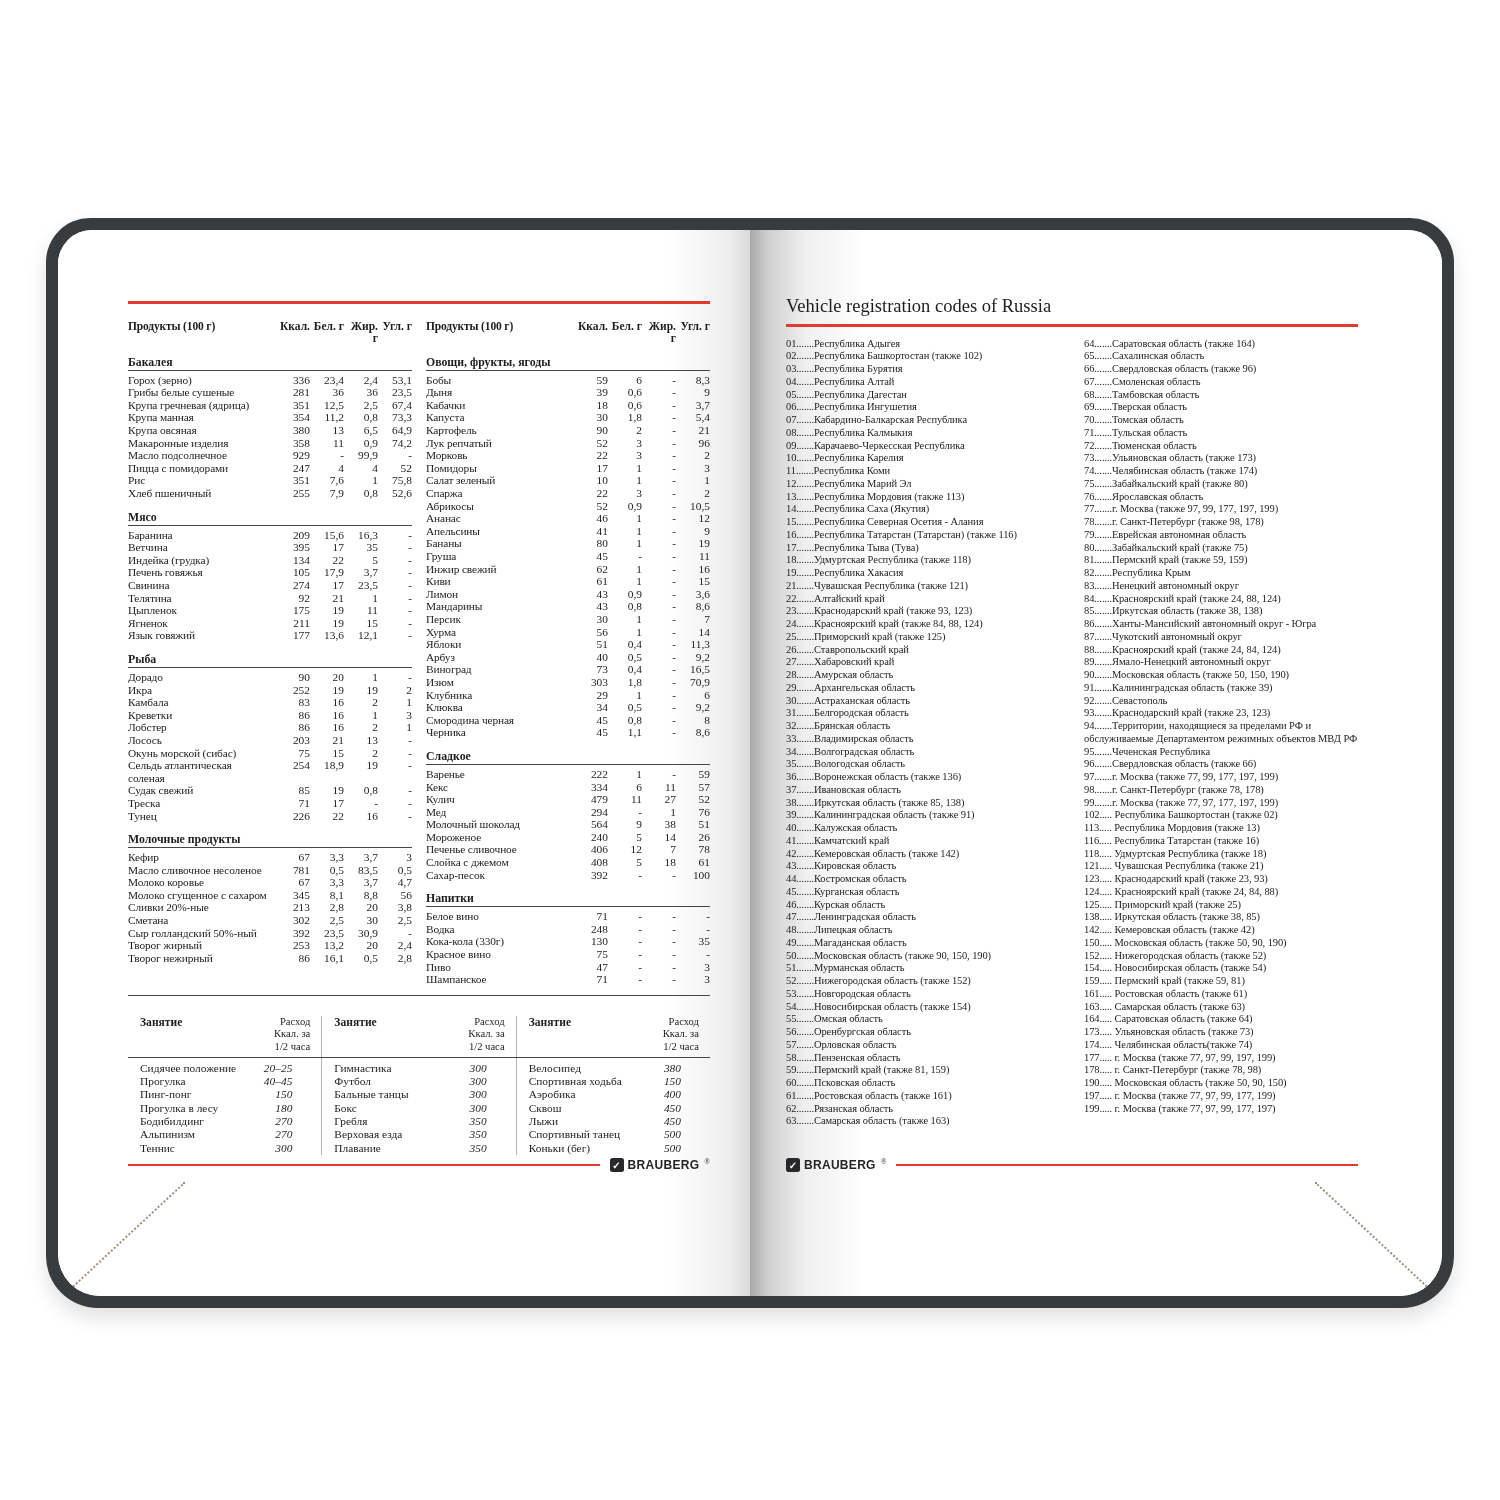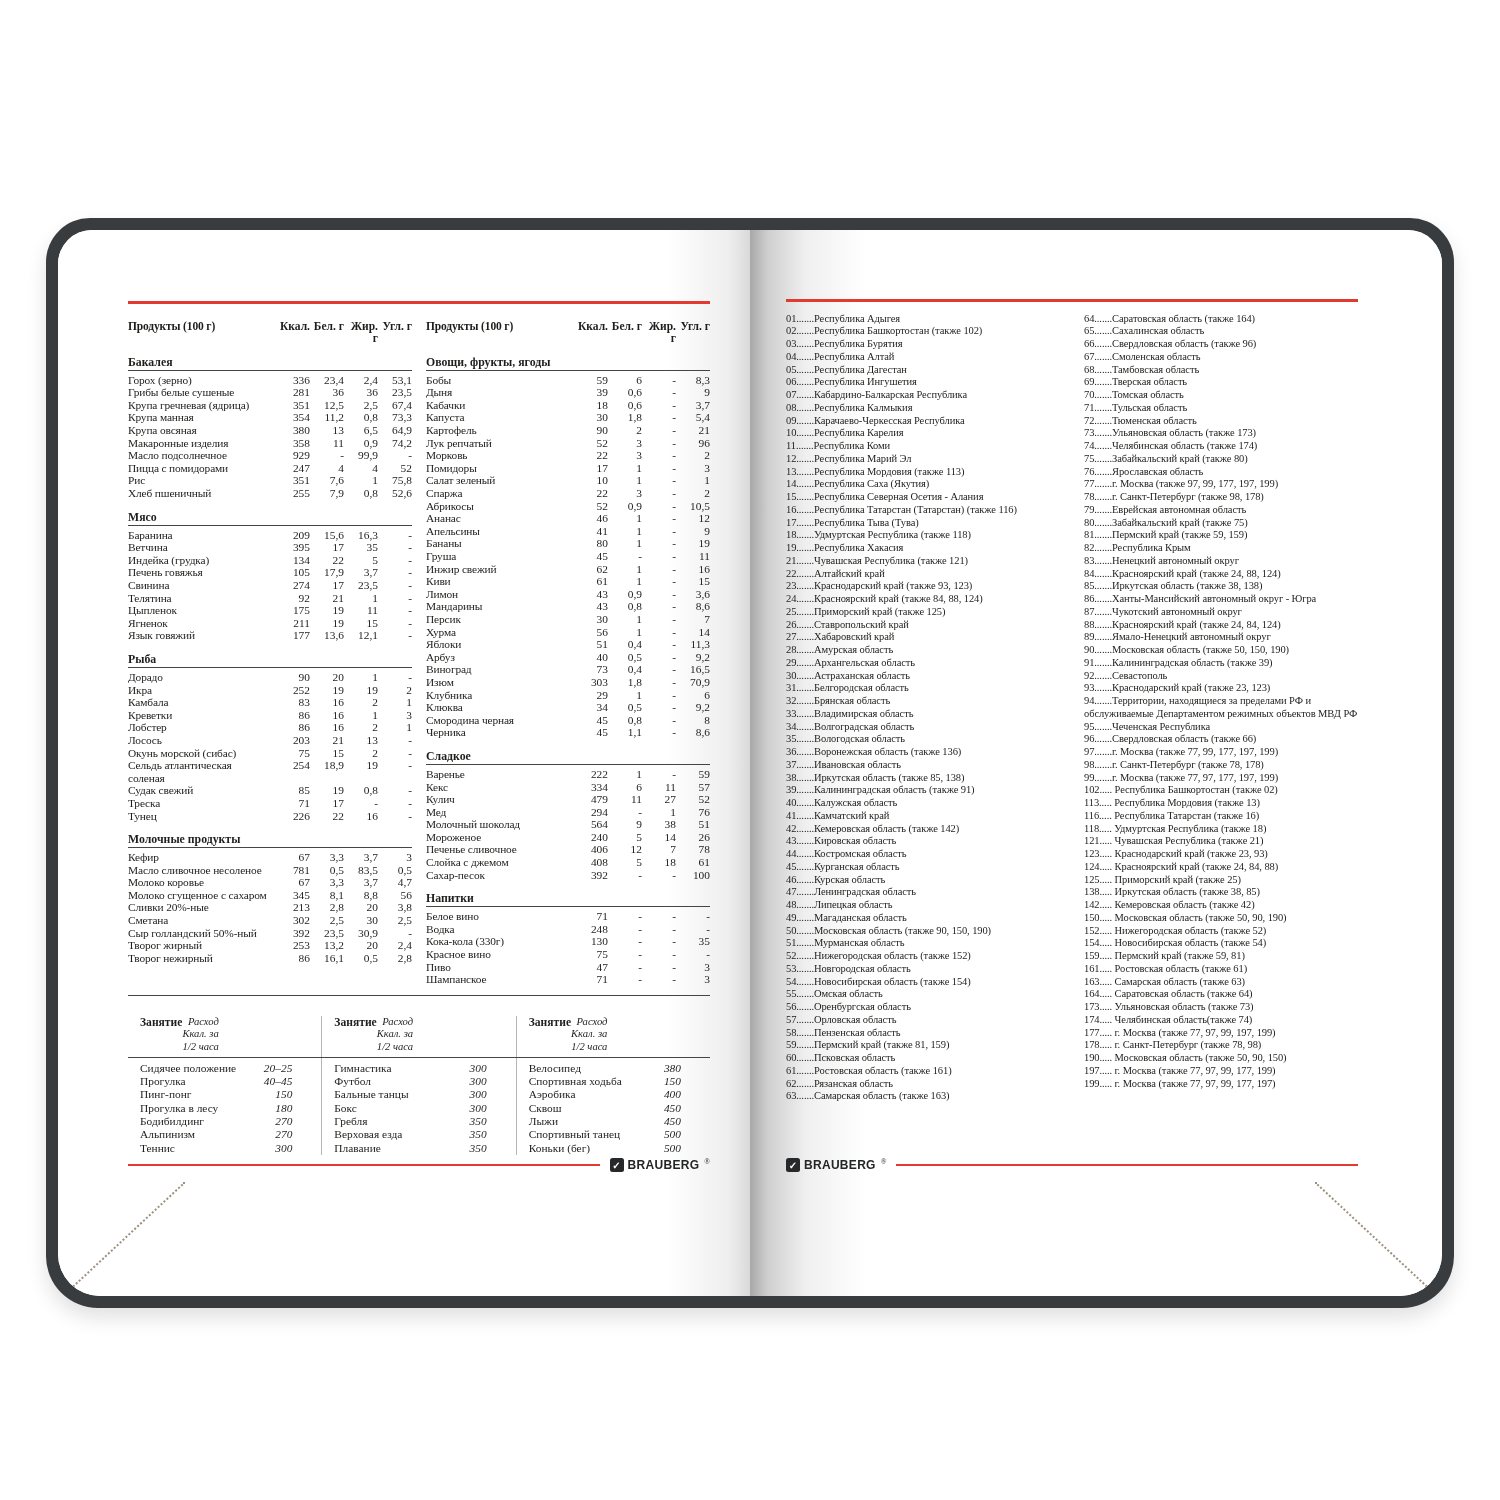--- a/index.html
+++ b/index.html
@@ -33,23 +33,23 @@
   .section-title{font-weight:bold;font-size:11.8px;line-height:13px;
                  border-bottom:1.5px solid #454545;padding-bottom:1px;margin-bottom:3px;}
   .rule-full{border-top:1.5px solid #454545;margin-top:9px;}
   .footnotes{margin-top:5px;}
   .footnote{font-style:italic;font-size:10.6px;line-height:12.4px;}
   .activity-table{display:flex;position:relative;margin-top:20px;}
   .activity-rule{position:absolute;left:0;right:0;top:41px;border-top:1.5px solid #454545;}
   .activity-group{flex:1;padding:0 11px 0 12px;min-width:0;}
   .activity-group:first-child{padding-left:0;}
   .activity-group + .activity-group{border-left:1px solid #b5b5b5;}
-  .a-head{display:flex;height:41px;}
+  .a-head{display:flex;justify-content:space-between;height:41px;}
   .a-head-left{font-weight:bold;font-size:11.6px;}
-  .a-head-right{text-align:right;font-size:10.6px;line-height:12.6px;font-style:italic;}
+  .a-head-right{text-align:right;font-size:10.6px;line-height:12.6px;}
   .a-rows{margin-top:5px;}
   .a-row{display:flex;font-size:11.4px;line-height:13.3px;}
   .a-name{flex:1;white-space:nowrap;min-width:0;}
   .a-val{width:66px;text-align:right;padding-right:18px;box-sizing:border-box;flex-shrink:0;font-style:italic;}
   .page-footer{position:absolute;bottom:124px;display:flex;align-items:center;gap:10px;}
   .pf-left{left:70px;width:582px;}
   .pf-right{left:36px;width:572px;}
   .footer-line{flex:1;height:2.5px;background:#e23a30;}
   .brand{display:flex;align-items:center;gap:4px;flex-shrink:0;}
   .brand-mark{width:14px;height:14px;background:#26282a;border-radius:2.5px;color:#fff;
@@ -833,20 +833,21 @@
         <div class="brand">
           <span class="brand-mark">✓</span>
           <span class="brand-name">BRAUBERG</span>
           <span class="brand-reg">®</span>
         </div>
       </div>
     </div>
 
     <div class="page page--right">
       <div class="rp-content">
+        <div class="rp-title-en">Vehicle registration codes of Russia</div>
         <div class="red-rule"></div>
         <div class="codes">
           <div class="codes-col">
               <div class="code-item">01.......Республика Адыгея</div>
               <div class="code-item">02.......Республика Башкортостан (также 102)</div>
               <div class="code-item">03.......Республика Бурятия</div>
               <div class="code-item">04.......Республика Алтай</div>
               <div class="code-item">05.......Республика Дагестан</div>
               <div class="code-item">06.......Республика Ингушетия</div>
               <div class="code-item">07.......Кабардино-Балкарская Республика</div>

